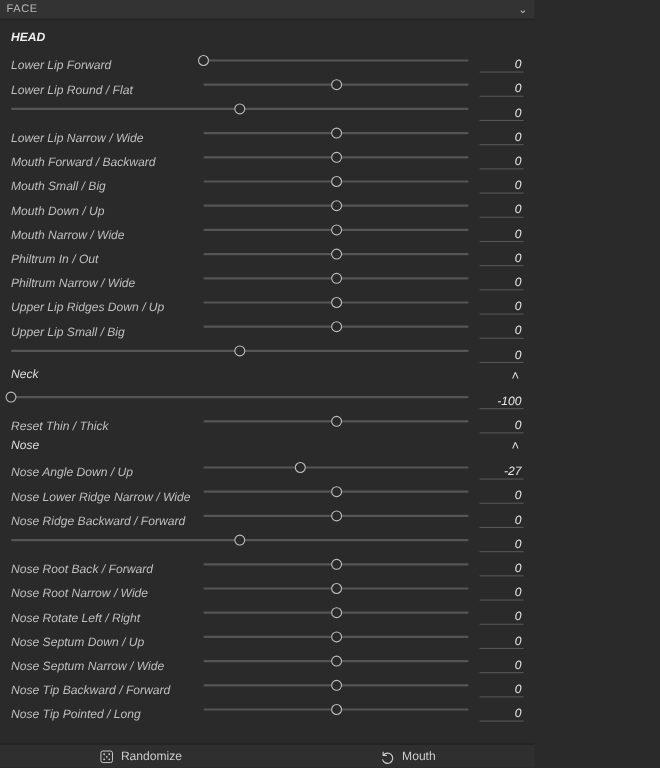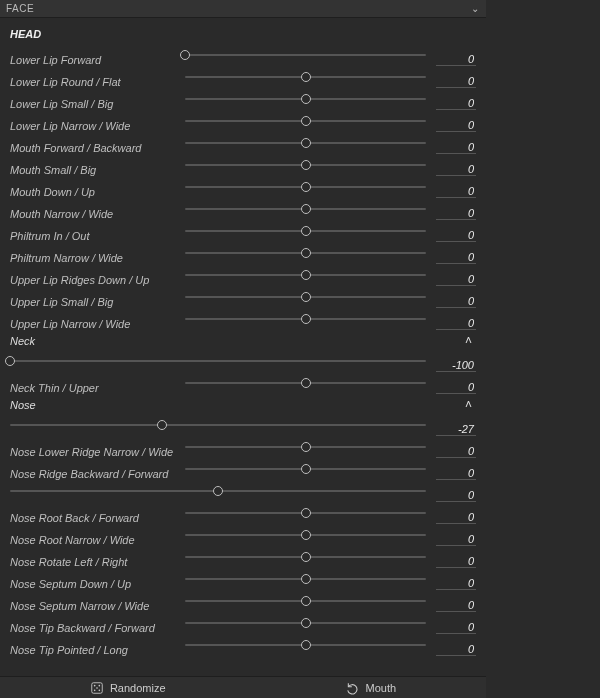--- a/index.html
+++ b/index.html
@@ -155,21 +155,20 @@
         <div class="row">
           <div class="row-label">Lower Lip Round / Flat</div>
           <div class="slider-wrap">
             <div class="track">
               <div class="thumb" style="left: 50%;"></div>
             </div>
           </div>
           <div class="value-cell"><span class="value-field">0</span></div>
         </div>
         <div class="row">
-          <div class="row-label">Lower Lip Small / Big</div>
           <div class="slider-wrap">
             <div class="track">
               <div class="thumb" style="left: 50%;"></div>
             </div>
           </div>
           <div class="value-cell"><span class="value-field">0</span></div>
         </div>
         <div class="row">
           <div class="row-label">Lower Lip Narrow / Wide</div>
           <div class="slider-wrap">
@@ -245,21 +244,20 @@
         <div class="row">
           <div class="row-label">Upper Lip Small / Big</div>
           <div class="slider-wrap">
             <div class="track">
               <div class="thumb" style="left: 50%;"></div>
             </div>
           </div>
           <div class="value-cell"><span class="value-field">0</span></div>
         </div>
         <div class="row">
-          <div class="row-label">Upper Lip Narrow / Wide</div>
           <div class="slider-wrap">
             <div class="track">
               <div class="thumb" style="left: 50%;"></div>
             </div>
           </div>
           <div class="value-cell"><span class="value-field">0</span></div>
         </div>
       </div>
 
     <div class="subheader">
@@ -270,37 +268,38 @@
     <div id="rows-neck">
         <div class="row">
           <div class="slider-wrap">
             <div class="track">
               <div class="thumb" style="left: 0%;"></div>
             </div>
           </div>
           <div class="value-cell"><span class="value-field">-100</span></div>
         </div>
         <div class="row">
-          <div class="row-label">Neck Thin / Upper</div>
+          <div class="row-label">Reset Thin / Thick</div>
           <div class="slider-wrap">
             <div class="track">
               <div class="thumb" style="left: 50%;"></div>
             </div>
           </div>
           <div class="value-cell"><span class="value-field">0</span></div>
         </div>
       </div>
 
     <div class="subheader">
       <span>Nose</span>
       <span class="spacer"></span>
       <span class="collapse-caret">˄</span>
     </div>
     <div id="rows-nose">
         <div class="row">
+          <div class="row-label">Nose Angle Down / Up</div>
           <div class="slider-wrap">
             <div class="track">
               <div class="thumb" style="left: 36.5%;"></div>
             </div>
           </div>
           <div class="value-cell"><span class="value-field">-27</span></div>
         </div>
         <div class="row">
           <div class="row-label">Nose Lower Ridge Narrow / Wide</div>
           <div class="slider-wrap">

